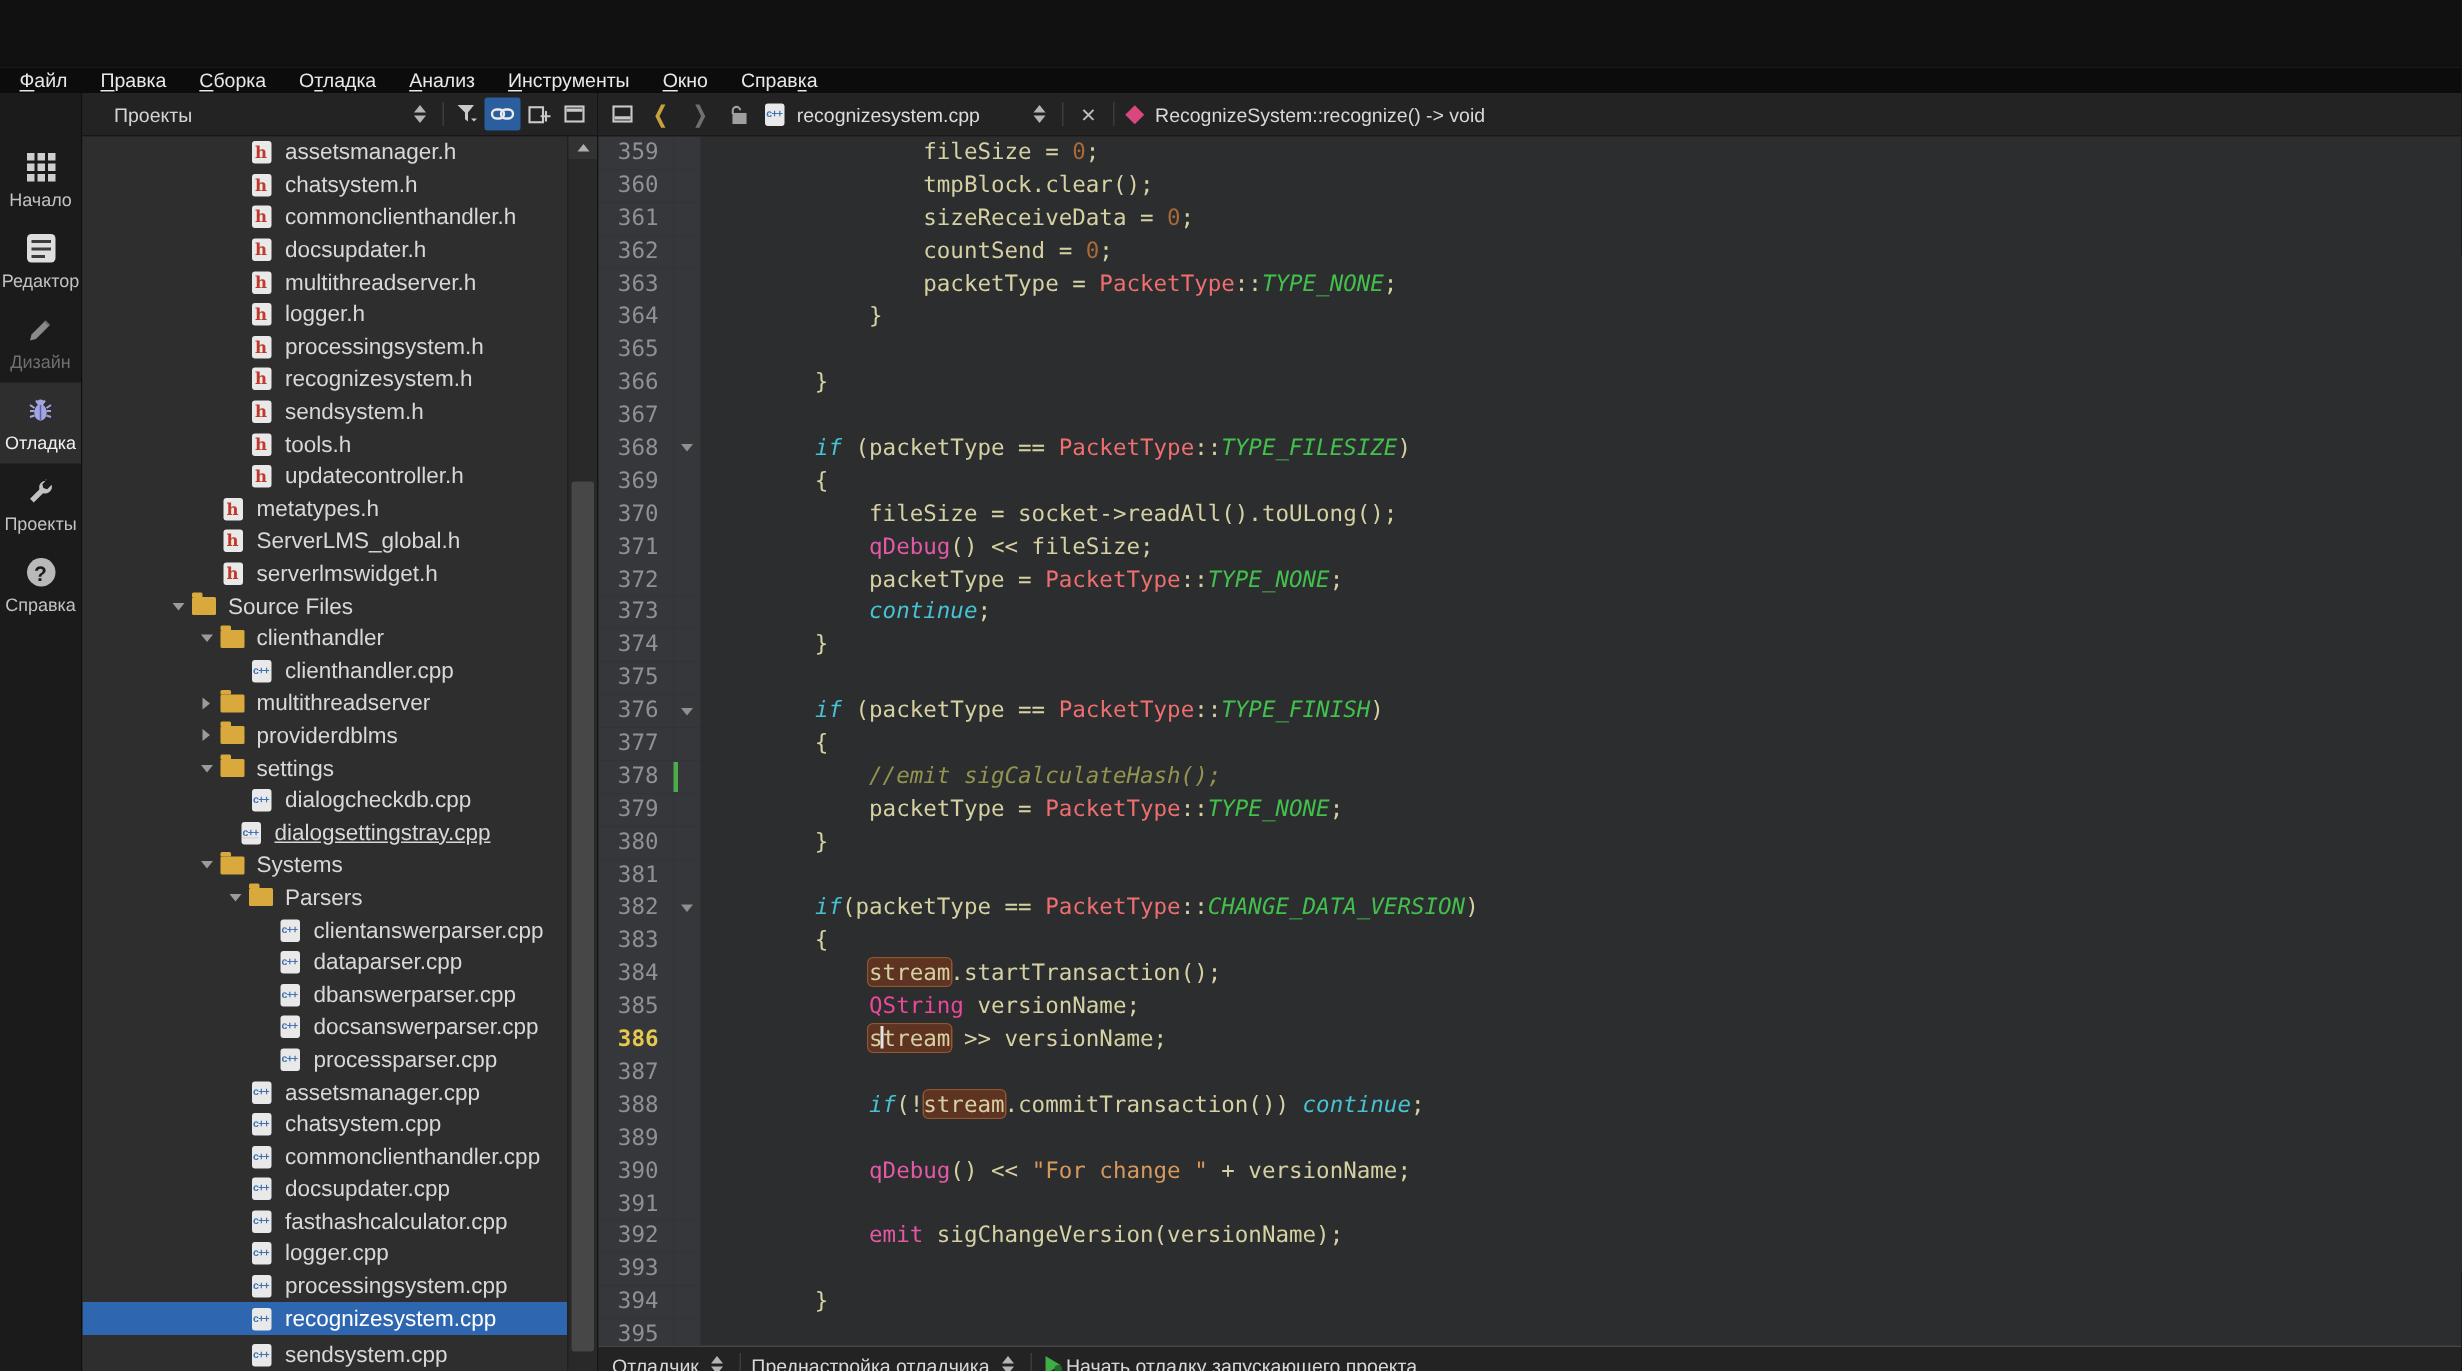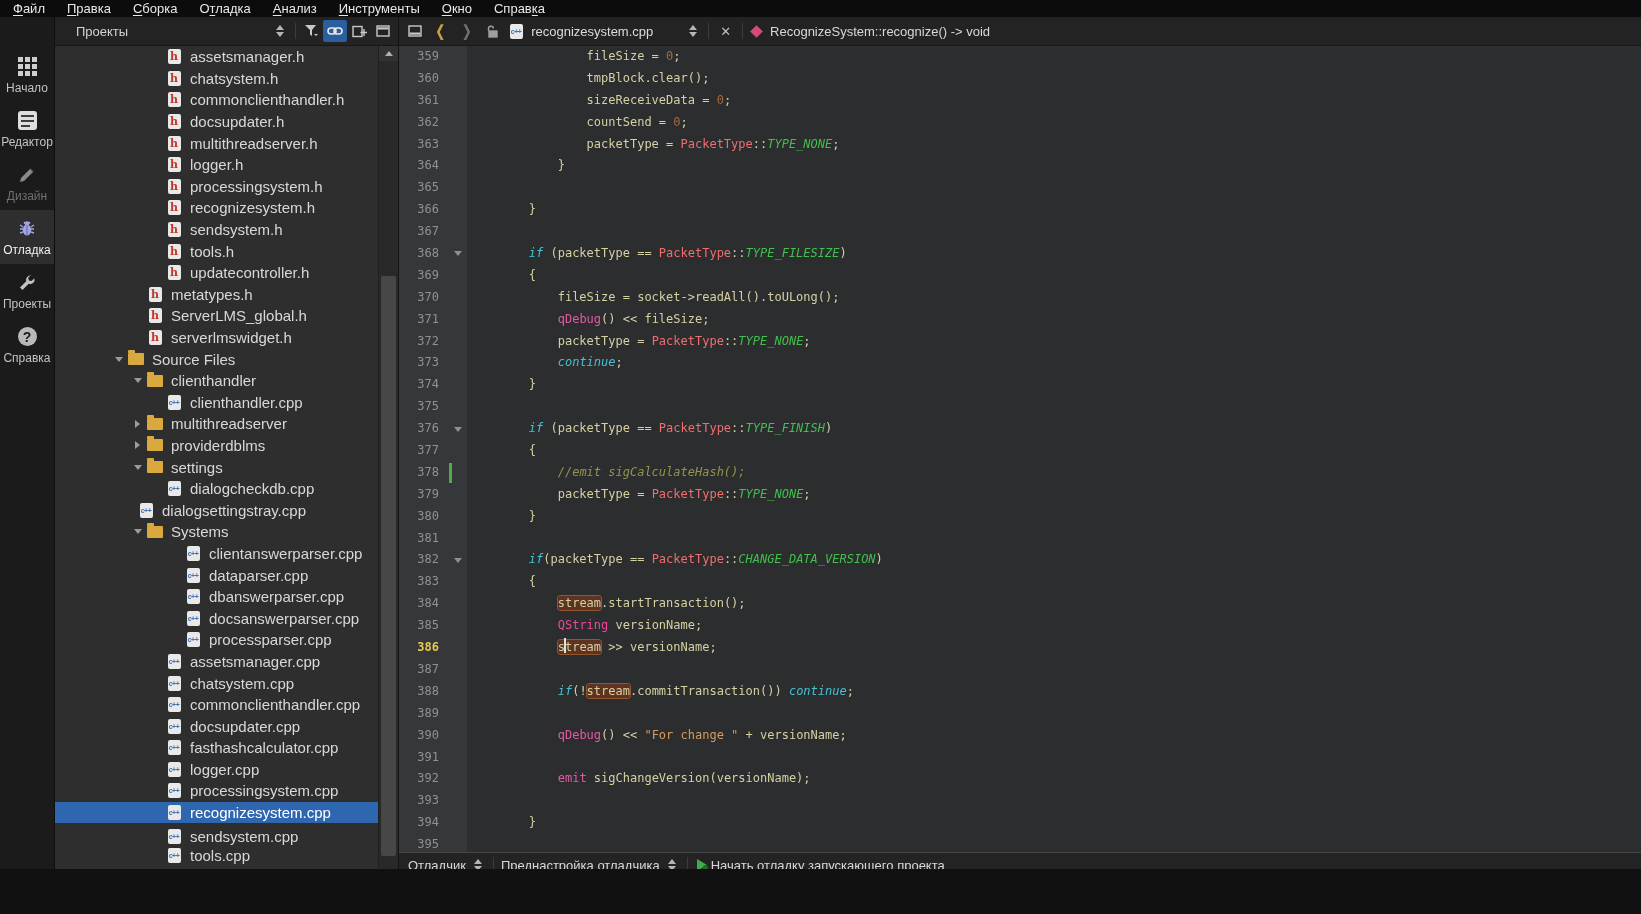--- a/index.html
+++ b/index.html
@@ -1,17 +1,17 @@
 <!DOCTYPE html>
 <html><head>
 <meta charset="utf-8">
 <style>
   html,body{margin:0;padding:0;background:#111;}
   .app{width:1641px;height:869px;position:relative;overflow:hidden;
-       font-family:"Liberation Sans",sans-serif;background:#2b2d2f;color:#d6d6d6;
+       font-family:"Liberation Sans",sans-serif;background:#2b2d2f;color:#d6d6d6;margin-top:45px;
        -webkit-font-smoothing:antialiased;}
   
   .menubar{height:17px;background:#0c0c0c;display:flex;align-items:center;
            padding-left:2px;font-size:13px;color:#e8e8e8;}
   .menu-item{padding:0 11px;line-height:17px;cursor:default;}
   .menu-item u{text-decoration:underline;text-underline-offset:2px;}
   
   .content{display:flex;height:897px;}
   
   .sidebar{width:54px;background:#1b1b1b;border-right:1px solid #0e0e0e;
@@ -68,21 +68,21 @@
   .editor-col{flex:1;display:flex;flex-direction:column;min-width:0;}
   .editor-toolbar{height:28px;background:#232323;border-bottom:1px solid #191919;display:flex;
                   align-items:center;font-size:13px;color:#dcdcdc;flex:none;padding-left:4px;}
   .nav-chev{font-size:15px;font-weight:bold;padding:0 7px;}
   .nav-chev.back{color:#c7a23c;} .nav-chev.fwd{color:#6f6f6f;}
   .fname{margin-left:7px;width:150px;white-space:nowrap;overflow:hidden;}
   .close-x{color:#bdbdbd;font-size:13px;padding:0 8px;}
   .diamond{width:9px;height:9px;background:#d8487e;transform:rotate(45deg);margin:0 9px 0 6px;flex:none;}
   .symbol{white-space:nowrap;color:#d8d8d8;}
   .editor-body{flex:1;overflow:hidden;background:#2b2d2f;
-               font-family:"DejaVu Sans Mono","Liberation Mono",monospace;font-size:12px;}
+               font-family:"DejaVu Sans Mono","Liberation Mono",monospace;font-size:15px;}
   .cline{height:21.9px;display:flex;line-height:21.9px;}
   .ln{width:40px;padding-right:10px;text-align:right;background:#35373a;color:#8f9295;flex:none;}
   .ln.cur{color:#e6c84e;font-weight:bold;}
   .foldc{width:18px;background:#35373a;flex:none;display:flex;align-items:center;justify-content:center;position:relative;}
   .foldc .fm{width:0;height:0;border-left:4px solid transparent;border-right:4px solid transparent;border-top:5px solid #8f8f8f;}
   .foldc.vcs:before{content:"";position:absolute;left:0;top:1px;bottom:1px;width:3px;background:#4dab4d;}
   .ltext{white-space:pre;color:#d5d1a2;padding-left:4px;}
   .seg.kw{color:#46c2d2;font-style:italic;}
   .seg.enm{color:#43bf4d;font-style:italic;}
   .seg.com{color:#94944e;font-style:italic;}
@@ -374,35 +374,44 @@
               </span>
               <span>settings</span>
             </div>
             <div class="tree-row" style="padding-left: 92px;">
               <span class="chev"></span>
               <span class="ticon">
                 <span class="ic-file cpp">c++</span>
               </span>
               <span>dialogcheckdb.cpp</span>
             </div>
-            <div class="tree-row" style="padding-left: 64px;">
+            <div class="tree-row" style="padding-left: 85px; text-decoration: underline;">
               <span class="chev"></span>
               <span class="ticon">
                 <span class="ic-file cpp">c++</span>
               </span>
               <span>dialogsettingstray.cpp</span>
             </div>
             <div class="tree-row" style="padding-left: 73px;">
               <span class="chev">
                 <span class="open"></span>
               </span>
               <span class="ticon">
                 <span class="ic-folder"></span>
               </span>
               <span>Systems</span>
+            </div>
+            <div class="tree-row" style="padding-left: 92px;">
+              <span class="chev">
+                <span class="open"></span>
+              </span>
+              <span class="ticon">
+                <span class="ic-folder"></span>
+              </span>
+              <span>Parsers</span>
             </div>
             <div class="tree-row" style="padding-left: 111px;">
               <span class="chev"></span>
               <span class="ticon">
                 <span class="ic-file cpp">c++</span>
               </span>
               <span>clientanswerparser.cpp</span>
             </div>
             <div class="tree-row" style="padding-left: 111px;">
               <span class="chev"></span>

